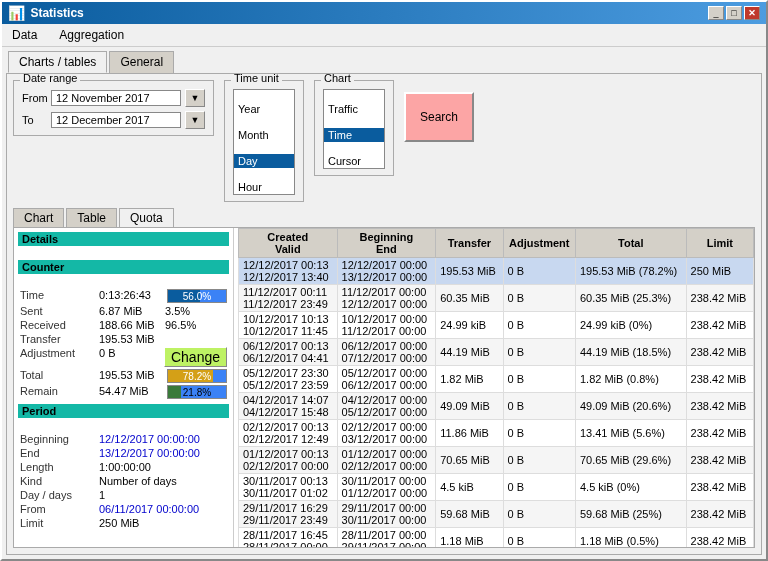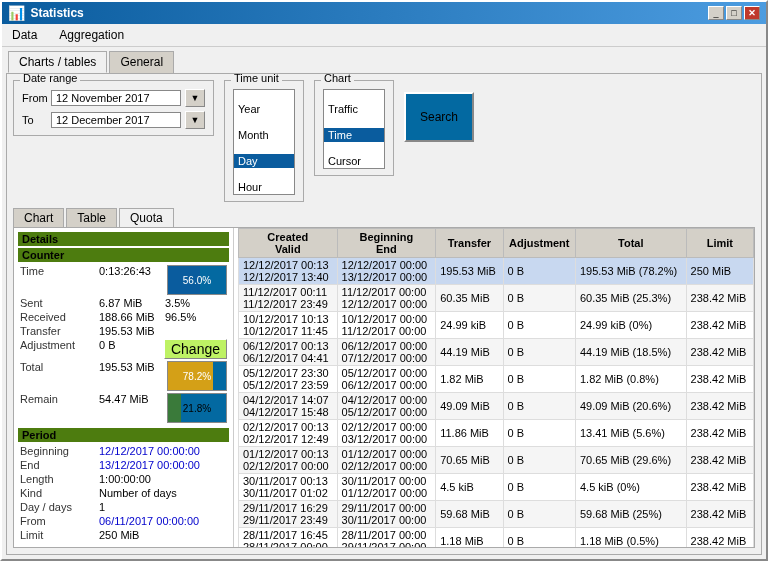--- a/index.html
+++ b/index.html
@@ -145,21 +145,21 @@
       font-size: 11px;
       cursor: pointer;
       margin-top: 12px;
     }
     .listbox-item.selected { background: #0a5c9e; color: white; }
 
     .chart-type-box { min-width: 80px; }
 
     .search-btn {
       width: 70px; height: 50px;
-      background: #0369a1;
+      background: #fca5a5;
       border: 2px solid #888;
       border-top: 2px solid #fff;
       border-left: 2px solid #fff;
       font-size: 12px;
       cursor: pointer;
       margin-top: 12px;
     }
 
     .inner-tab-bar {
       display: flex;
@@ -192,44 +192,44 @@
       width: 220px;
       flex-shrink: 0;
       padding: 4px;
       border-right: 1px solid #ccc;
       font-size: 11px;
       overflow-y: auto;
     }
 
     .section-header {
       font-weight: bold;
-      background: #4d7c0f;
+      background: #14b8a6;
       padding: 1px 4px;
-      margin-bottom: 2px;
+      margin-bottom: 14px;
     }
 
     .info-row {
       display: flex;
       padding: 1px 2px;
       gap: 4px;
     }
     .info-key {
       width: 75px;
       color: #333;
       flex-shrink: 0;
     }
     .info-val {
       color: #000;
       flex: 1;
     }
     .info-val.blue { color: #0000cc; }
     .progress-bar {
       width: 60px;
-      height: 30px;
-      background: #0369a1;
+      height: 14px;
+      background: #3b82f6;
       border: 1px solid #888;
       position: relative;
       display: inline-block;
       padding-left: 46px;
     }
     .progress-fill {
       height: 100%;
       position: absolute;
       left: 0; top: 0;
     }

